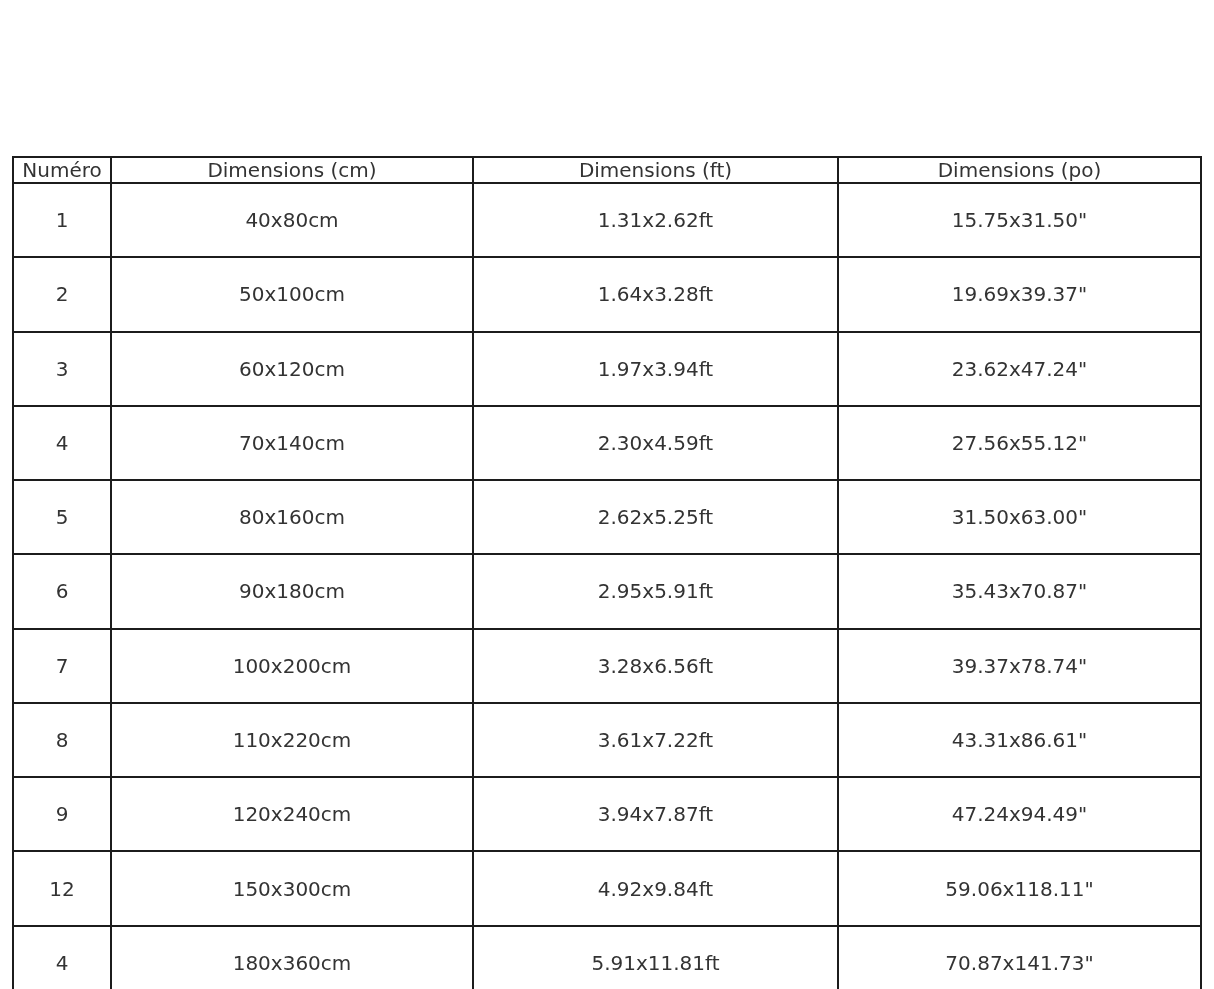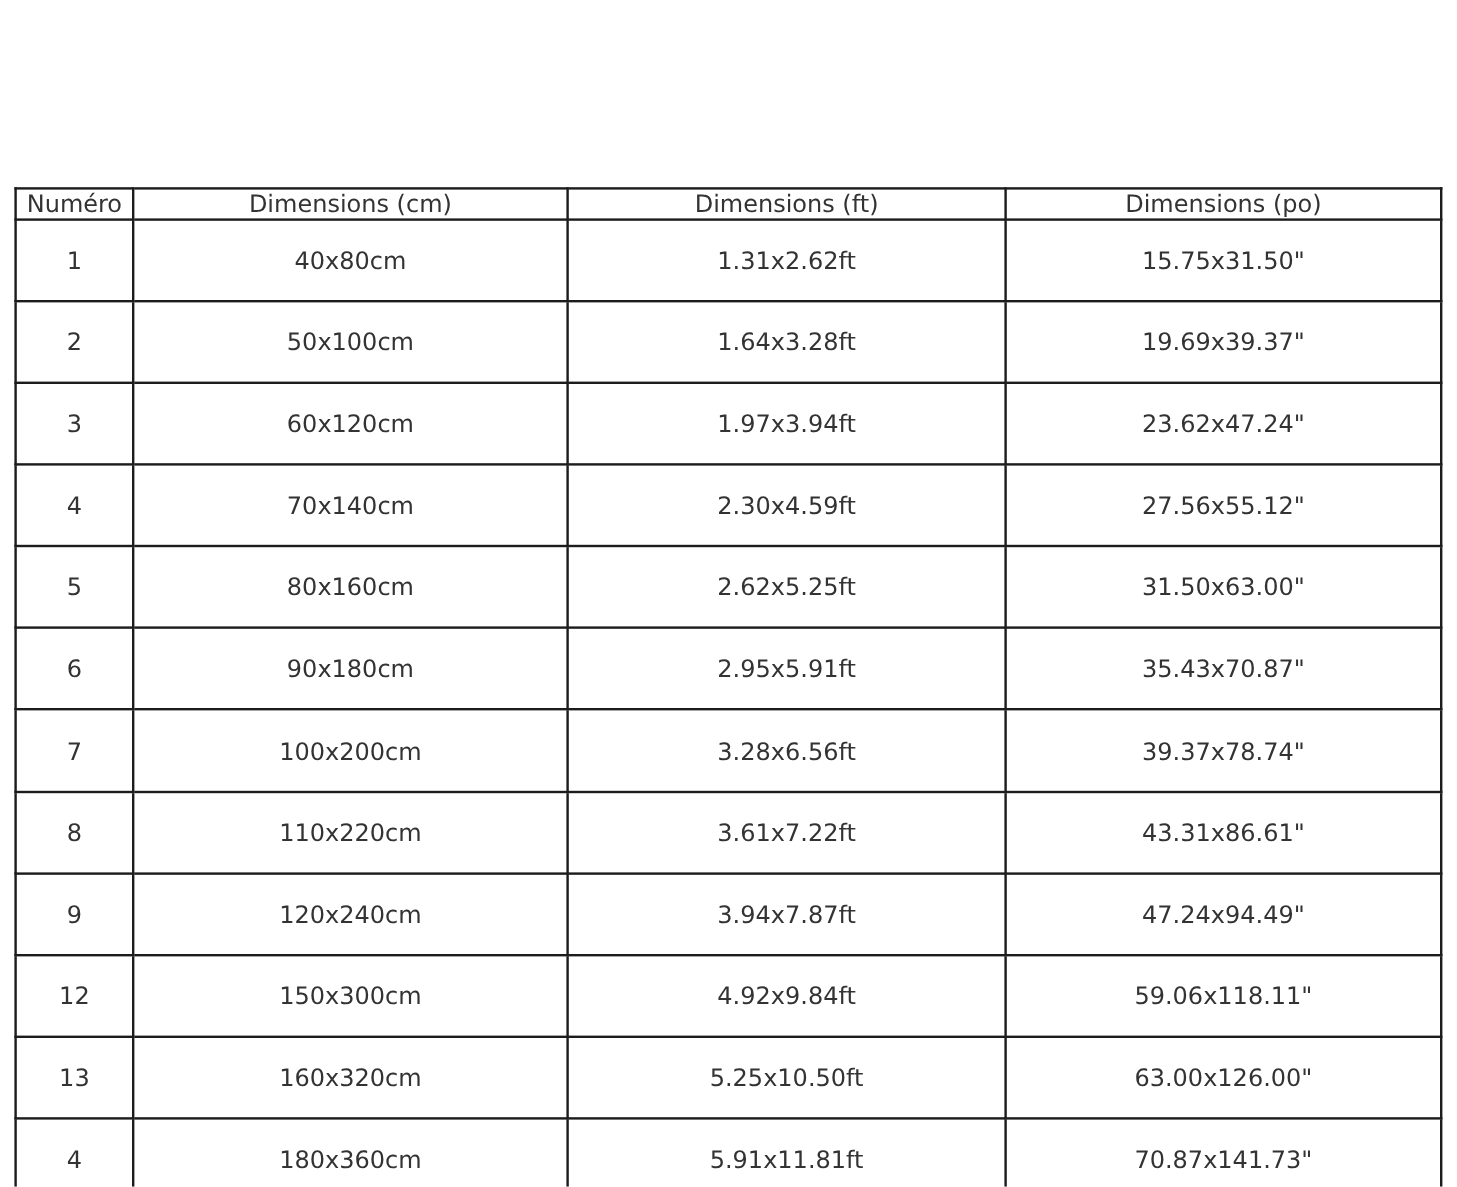--- a/index.html
+++ b/index.html
@@ -116,26 +116,20 @@
           <td>3.94x7.87ft</td>
           <td>47.24x94.49"</td>
         </tr>
         <tr>
           <td>12</td>
           <td>150x300cm</td>
           <td>4.92x9.84ft</td>
           <td>59.06x118.11"</td>
         </tr>
         <tr>
-          <td>13</td>
-          <td>160x320cm</td>
-          <td>5.25x10.50ft</td>
-          <td>63.00x126.00"</td>
-        </tr>
-        <tr>
           <td>4</td>
           <td>180x360cm</td>
           <td>5.91x11.81ft</td>
           <td>70.87x141.73"</td>
         </tr>
       </tbody>
   </table>
 </div>
 
 </body></html>

